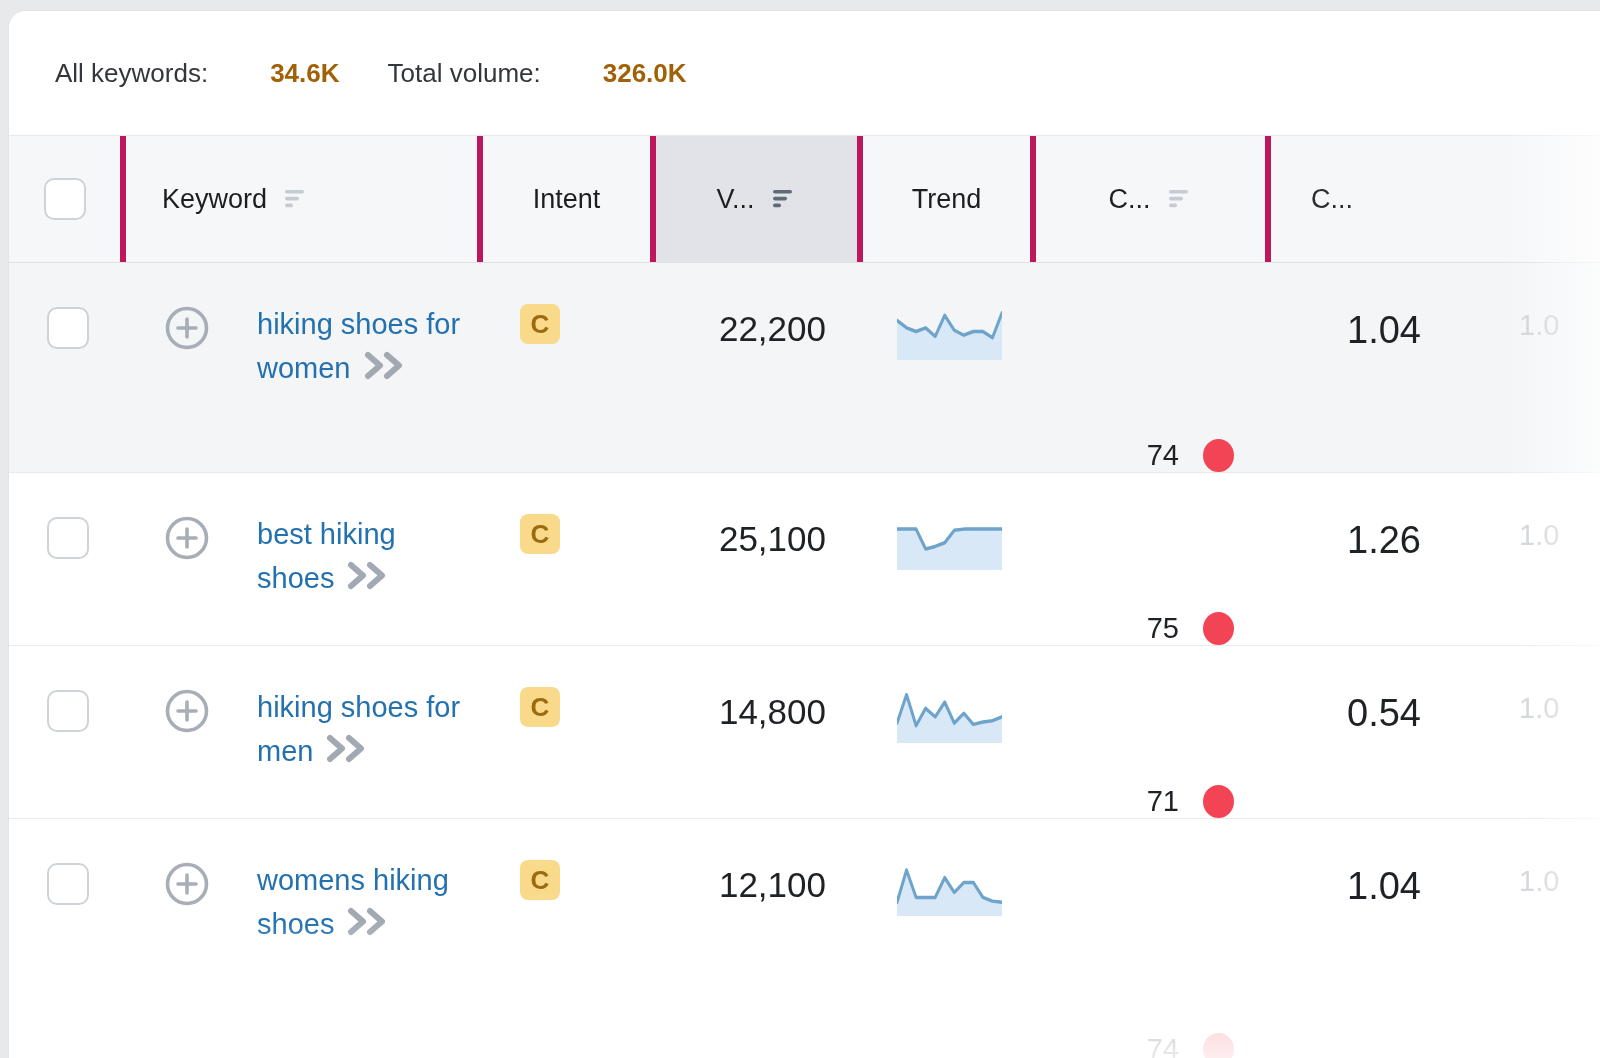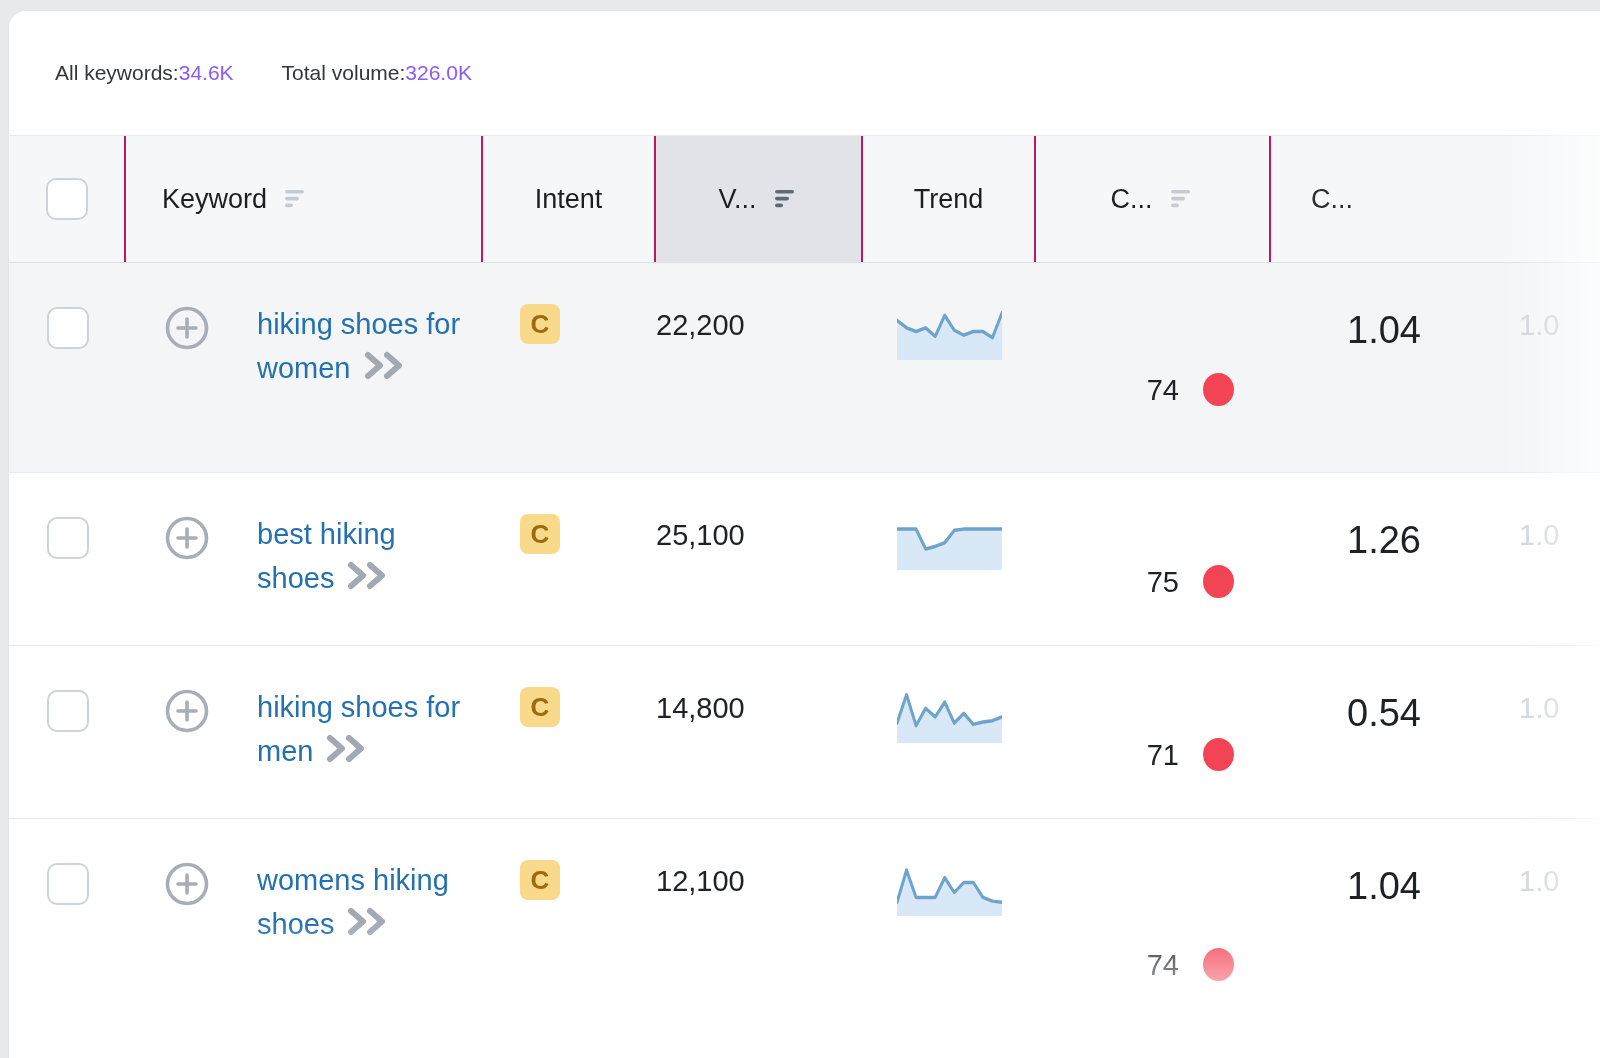--- a/index.html
+++ b/index.html
@@ -19,36 +19,36 @@
   }
   
   .summary {
     height:125px;
     display:flex; align-items:center;
     padding-left:46px;
     gap:48px;
     background:#ffffff;
     border-bottom:1px solid #e7e9eb;
   }
-  .stat { font-size:21px; color:#33373c; display:flex; align-items:flex-end; }
-  .stat b { color:#8b5cf6; font-weight:400; }
+  .stat { font-size:26px; color:#33373c; display:flex; gap:14px; align-items:flex-end; }
+  .stat b { color:#a16207; font-weight:700;margin-left:48px; }
   .trow, .thead {
     display:grid;
     grid-template-columns:117px 357px 173px 207px 173px 235px 188px 1fr;
   }
   .thead {
     height:127px;
     background:#f6f7f9;
     border-bottom:1px solid #dde0e4;
     font-size:27px; color:#1c1f22;
   }
   .thcell {
     display:flex; align-items:center; justify-content:center;
     gap:18px;
-    border-right:2px solid #be185d;
+    border-right:6px solid #be185d;
     position:relative;
   }
   .thcell:last-child { border-right:none; justify-content:flex-start; padding-left:40px; color:#2a2d31; }
   .thcell.left { justify-content:flex-start; padding-left:36px; }
   .thcell.sorted { background:#e2e3e8; }
   .sortbars { display:inline-block; }
   .sortbars svg { display:block; }
   
   .trow { border-bottom:1px solid #e8eaed; background:#fff; }
   .trow.alt { background:#f3f5f7; }
@@ -74,24 +74,24 @@
   .c-intent { padding-top:41px; padding-left:37px; }
   .badge {
     width:40px; height:40px;
     background:#f8da8a;
     color:#9c6a10;
     border-radius:8px;
     font-size:26px; font-weight:700;
     display:inline-flex; align-items:center; justify-content:center;
     cursor:pointer;
   }
-  .c-vol { justify-content:flex-start; padding-right:37px; padding-top:46px; font-size:29px; }
+  .c-vol { justify-content:flex-end; padding-right:37px; padding-top:46px; font-size:35px; }
   .c-trend { justify-content:center; padding-top:40px; }
   .spark { width:105px; height:57px; display:block; }
-  .c-kd { justify-content:flex-end; align-items:center; padding-right:37px; padding-top:46px; font-size:29px; gap:24px; }
+  .c-kd { justify-content:flex-end; align-items:flex-end; padding-right:37px; padding-top:46px; font-size:29px; gap:24px; }
   .dot { width:31px; height:33px; border-radius:50%; background:#f34456; display:inline-block; margin-top:-2px; }
   .c-cpc { justify-content:flex-end; padding-right:38px; padding-top:46px; font-size:38px; }
   .c-com { padding-left:60px; padding-top:46px; font-size:29px; color:#ccd0d5; overflow:hidden; }
   
   .fade-right {
     position:absolute; top:0; right:0; bottom:0; width:120px;
     background:linear-gradient(to right, rgba(255,255,255,0), rgba(255,255,255,0.9));
     pointer-events:none;
   }
   .fade-bottom {

